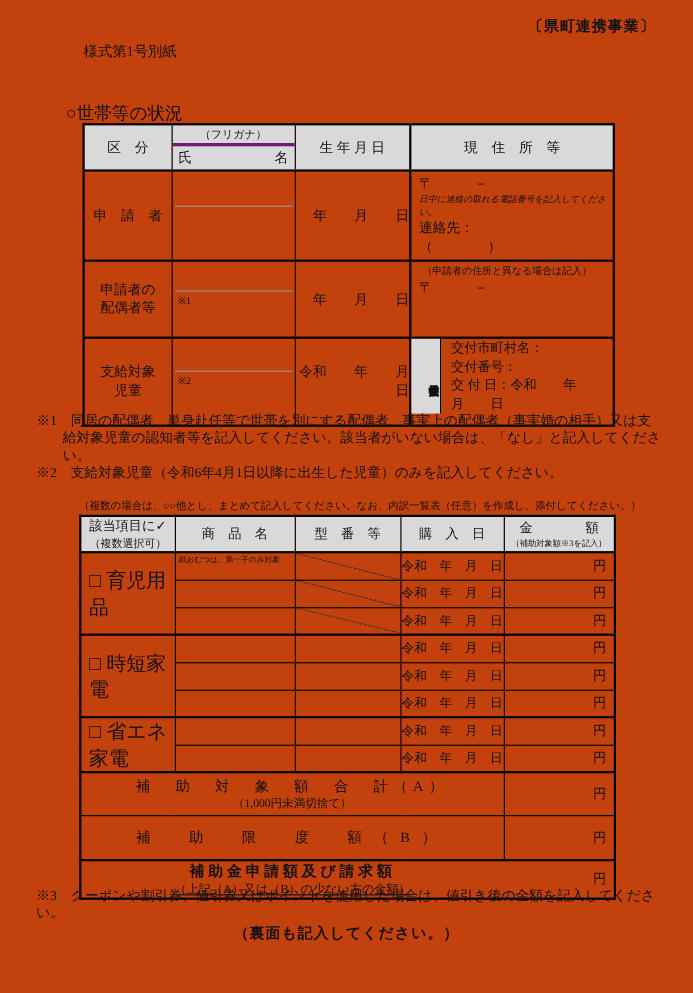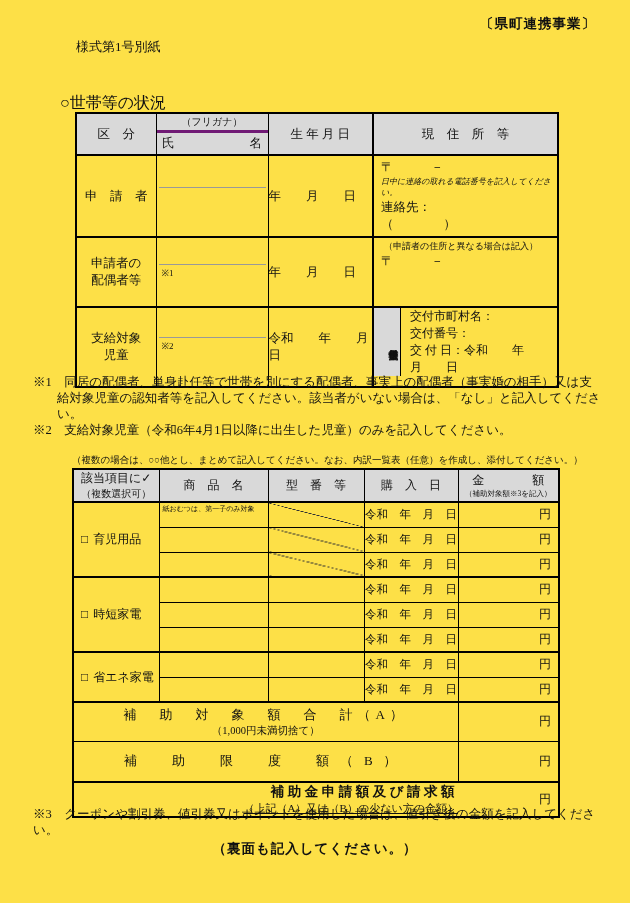--- a/index.html
+++ b/index.html
@@ -1,18 +1,18 @@
 <!DOCTYPE html>
 <html><head>
 <meta charset="utf-8">
 <style>
   * { margin:0; padding:0; box-sizing:border-box; }
   html,body { background:#fff; }
   body { font-family:"Liberation Serif","DejaVu Serif",serif; color:#111; }
-  .page { position:relative; width:630px; height:903px; background:#fde047; overflow:hidden; }
+  .page { position:relative; width:630px; height:903px; background:#c2410c; overflow:hidden; }
 
   .corner { position:absolute; top:15px; right:34px; font-size:13.5px; font-weight:bold; letter-spacing:1px; }
   .form-no { position:absolute; top:38px; left:76px; font-size:13px; }
   .title { position:absolute; top:70px; left:0; width:100%; text-align:center; font-size:14.5px; letter-spacing:1px; }
   .sec-head1 { position:absolute; top:93px; left:60px; font-size:16px; }
   .sec-head2 { position:absolute; top:435px; left:60px; font-size:13.5px; }
   .sec-sub2 { position:absolute; top:454px; left:72px; font-size:9.5px; }
 
   
   .t1 { position:absolute; top:112px; left:75px; border-collapse:collapse; table-layout:fixed; border:2px solid #000; }
@@ -20,21 +20,21 @@
   .t1 tr.trow > td { border-top:2px solid #000; }
   .t1 .head th { border-bottom:2px solid #000; background:#d9d9d9; font-size:12.5px; }
   .t1 .addrcol { border-left:2px solid #000 !important; }
   .furi-h { font-size:10px; border-bottom:3px solid #701a75; padding:1px 0 1px 0; text-align:center; }
   .name-h { font-size:12.5px; text-align:center; padding:2px 0; }
   .rowlabel { text-align:center; font-size:12.5px; vertical-align:middle; line-height:17px; }
   .namecell { vertical-align:top; padding:0; }
   .furi-area { border-bottom:1px solid #999; margin:0 2px; }
   .fa1 { height:32px; } .fa2 { height:27px; } .fa3 { height:30px; }
   .refmark { font-size:9px; padding:1px 0 0 5px; }
-  .bdcell { text-align:left; font-size:12.5px; vertical-align:middle; }
+  .bdcell { text-align:right; font-size:12.5px; vertical-align:middle; }
   .addrcell { vertical-align:top; padding:0; }
   .addr1 { display:flex; flex-direction:column; height:100%; padding:3px 4px 3px 7px; }
   .postal { font-size:12.5px; }
   .phone-note { font-size:8px; margin-top:auto;font-style:italic; }
   .contact { font-size:12.5px; margin-top:1px; }
   .addr2 { padding:2px 4px 2px 7px; }
   .addr-note { font-size:9px; padding-left:3px; }
   .addr3 { display:flex; height:100%; }
   .vbox { width:27px; background:#d9d9d9; border-right:1px solid #000; writing-mode:vertical-rl; text-orientation:upright; font-size:10px; line-height:13px; text-align:center; padding:3px 0; }
   .issue { flex:1; display:flex; flex-direction:column; justify-content:space-evenly; padding-left:9px; font-size:12px; }
@@ -42,35 +42,35 @@
   .notes1 { position:absolute; top:374px; left:33px; width:568px; font-size:12.5px; line-height:16px; }
   .notes1 .note { padding-left:24px; text-indent:-24px; }
 
   
   .t2 { position:absolute; top:468px; left:72px; border-collapse:collapse; table-layout:fixed; border:2px solid #000; }
   .t2 th, .t2 td { border:1px solid #000; font-weight:normal; }
   .t2 .head th { border-bottom:2px solid #000; background:#d9d9d9; font-size:12px; vertical-align:middle; }
   .h-sub { font-size:10px;font-family:Liberation Mono, monospace; }
   .h-tiny { font-size:7.5px; }
   .t2 tr.drow { height:25px; }
-  .catcell { vertical-align:middle; text-align:left; padding-left:7px; font-size:12px; border-bottom:2px solid #000 !important; }
+  .catcell { vertical-align:middle; text-align:left; padding-left:7px; font-size:18px; border-bottom:2px solid #000 !important; }
   .cb { display:inline-block; margin-right:5px; }
   tr.cat-end td { border-bottom:2px solid #000; }
   .prodcell { vertical-align:top; }
   .cellnote { font-size:7px; display:block; padding:1px 0 0 3px; }
   .slash { background-image:linear-gradient(to top right, transparent 49.3%, #333 49.3%, #333 50.7%, transparent 50.7%); }
   .datecell { text-align:center; font-size:11.5px; vertical-align:middle; }
   .amtcell { text-align:right; font-size:12px; vertical-align:middle; padding-right:7px; }
   tr.tA { height:39px; } tr.tB { height:41px; } tr.tC { height:34px; }
   .tlabel { text-align:center; vertical-align:middle; }
   .tA .l1 { font-size:13px; letter-spacing:5px; }
   .tA .l2 { font-size:10.5px; }
   .tB .l1 { font-size:13px; letter-spacing:11px; }
   .dotted-amt { border-left:1px dotted #555 !important; }
-  tr.tC td { border-top:2.5px solid #000;text-align:right; }
+  tr.tC td { border-top:2.5px solid #000; }
   .tC .l1 { font-size:13.5px; font-weight:bold; letter-spacing:3.5px; }
   .tC .l2 { font-size:11px;text-decoration:underline; }
   .tC .amtcell { border-left:none !important; }
   .tC .tlabel { border-right:none !important; }
 
   .note3 { position:absolute; top:806px; left:33px; width:568px; font-size:12.5px; line-height:16px; }
   .footer-note { position:absolute; top:840px; left:0; width:100%; text-align:center; font-size:13.5px; font-weight:bold; letter-spacing:1px; }
 </style>
 </head>
 <body>

